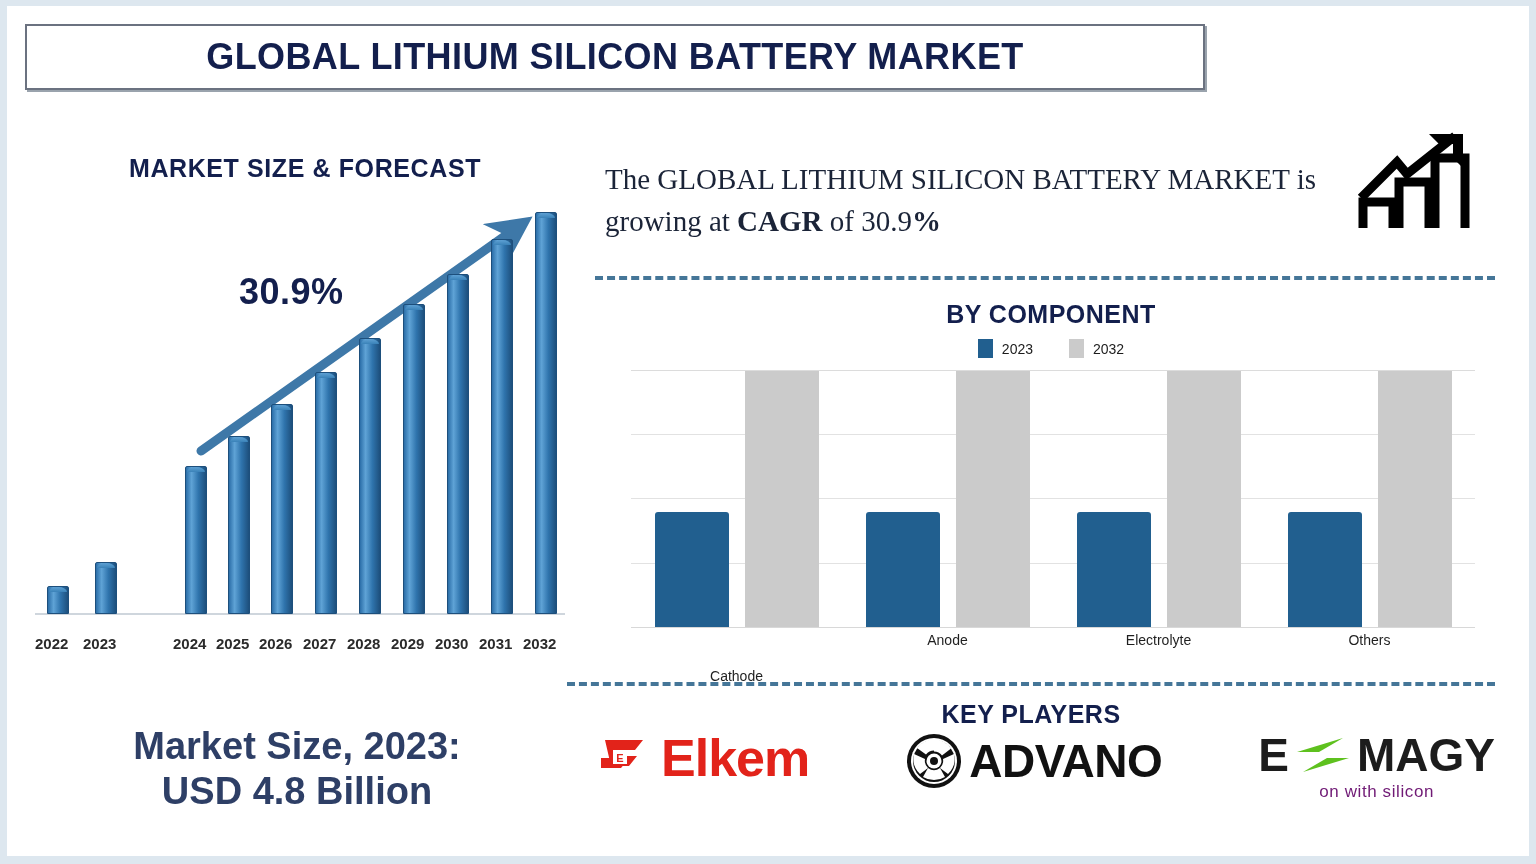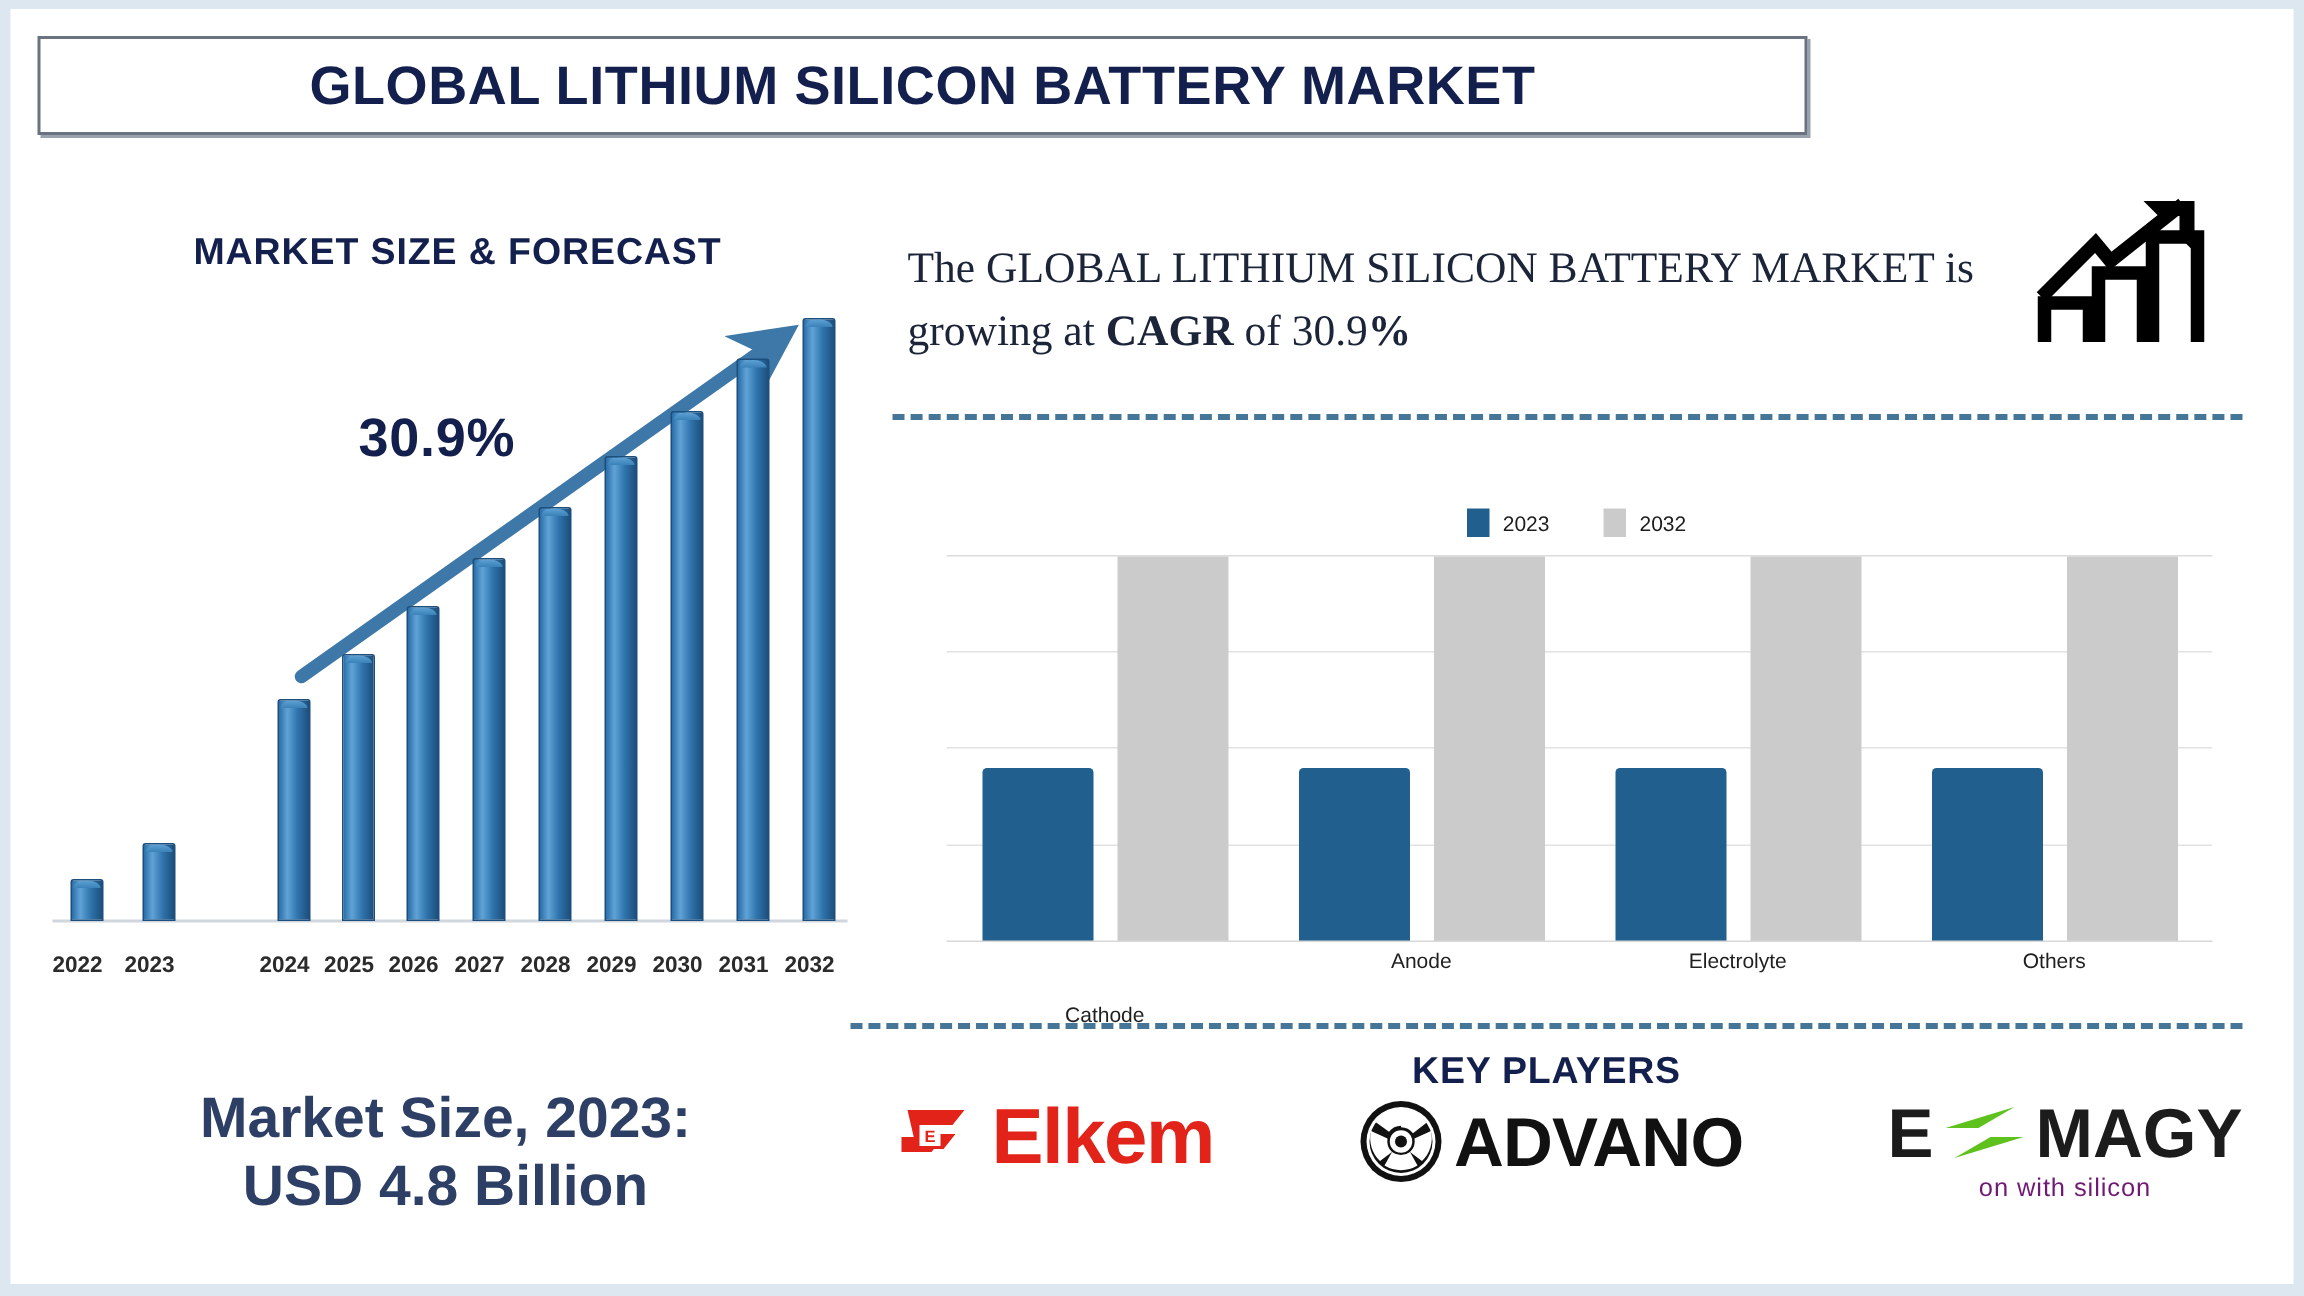--- a/index.html
+++ b/index.html
@@ -207,20 +207,21 @@
   <svg id="growth-icon" viewBox="0 0 130 112">
     <path d="M8 98 V72 H38 V98" fill="none" stroke="#000" stroke-width="9"></path>
     <path d="M44 98 V52 H74 V98" fill="none" stroke="#000" stroke-width="9"></path>
     <path d="M80 98 V28 H110 V98" fill="none" stroke="#000" stroke-width="9"></path>
     <path d="M6 68 L42 32 L52 44 L100 6" fill="none" stroke="#000" stroke-width="9" stroke-linejoin="miter"></path>
     <path d="M74 4 L108 4 L108 38 L98 28 L98 14 L84 14 Z" fill="#000"></path>
   </svg>
 
   <div class="dashed-rule" id="rule-1"></div>
 
+  <div id="component-heading">BY COMPONENT</div>
   <div id="legend">
       <div class="legend-item">
         <span class="legend-swatch" style="background: rgb(33, 95, 143);"></span>
         <span class="legend-label">2023</span>
       </div>
       <div class="legend-item">
         <span class="legend-swatch" style="background: rgb(203, 203, 203);"></span>
         <span class="legend-label">2032</span>
       </div>
     </div>

